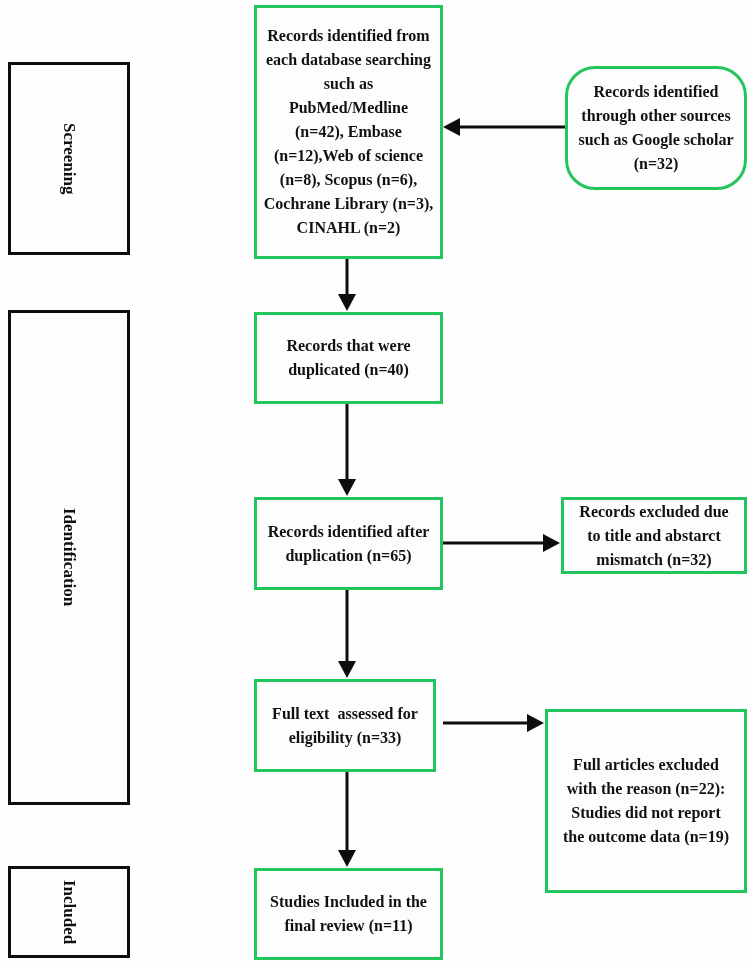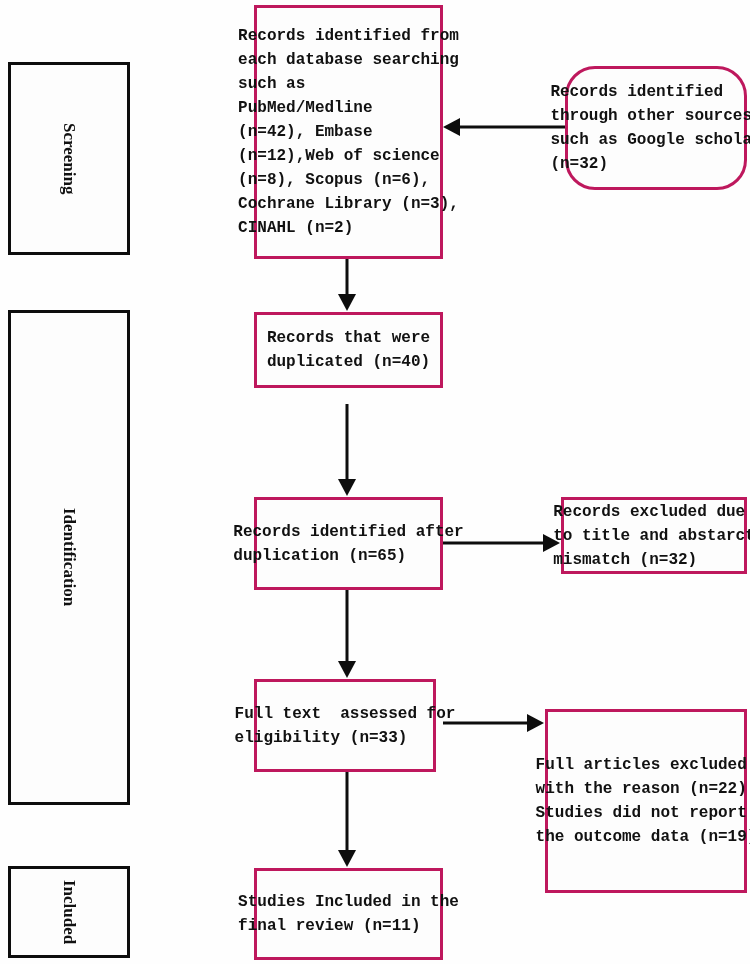--- a/index.html
+++ b/index.html
@@ -12,30 +12,29 @@
     width: 750px;
     height: 964px;
     background: #fefefe;
     font-family: "Liberation Serif", "DejaVu Serif", serif;
     color: #111111;
     overflow: hidden;
   }
   .flow-box {
     position: absolute;
     box-sizing: border-box;
-    border: 3px solid #be185d;
+    border: 3px solid #22c55e;
     background: #fdfdfd;
     display: flex;
     align-items: center;
     justify-content: center;
-    text-align: left;
+    text-align: center;
     font-weight: bold;
     font-size: 16px;
     line-height: 1.5;
-    font-family: Liberation Mono, monospace;
   }
   .flow-box .txt {
     white-space: pre;
     display: block;
   }
   .stage-box {
     position: absolute;
     box-sizing: border-box;
     border: 3px solid #0d0d0d;
     background: #fdfdfd;
@@ -88,21 +87,21 @@
 each database searching
 such as
 PubMed/Medline
 (n=42), Embase
 (n=12),Web of science
 (n=8), Scopus (n=6),
 Cochrane Library (n=3),
 CINAHL (n=2)</span>
   </div>
 
-  <div class="flow-box" style="left:254px; top:312px; width:189px; height:76px;">
+  <div class="flow-box" style="left:254px; top:312px; width:189px; height:92px;">
     <span class="txt">Records that were
 duplicated (n=40)</span>
   </div>
 
   <div class="flow-box" style="left:254px; top:497px; width:189px; height:93px;">
     <span class="txt">Records identified after
 duplication (n=65)</span>
   </div>
 
   <div class="flow-box" style="left:254px; top:679px; width:182px; height:93px;">

